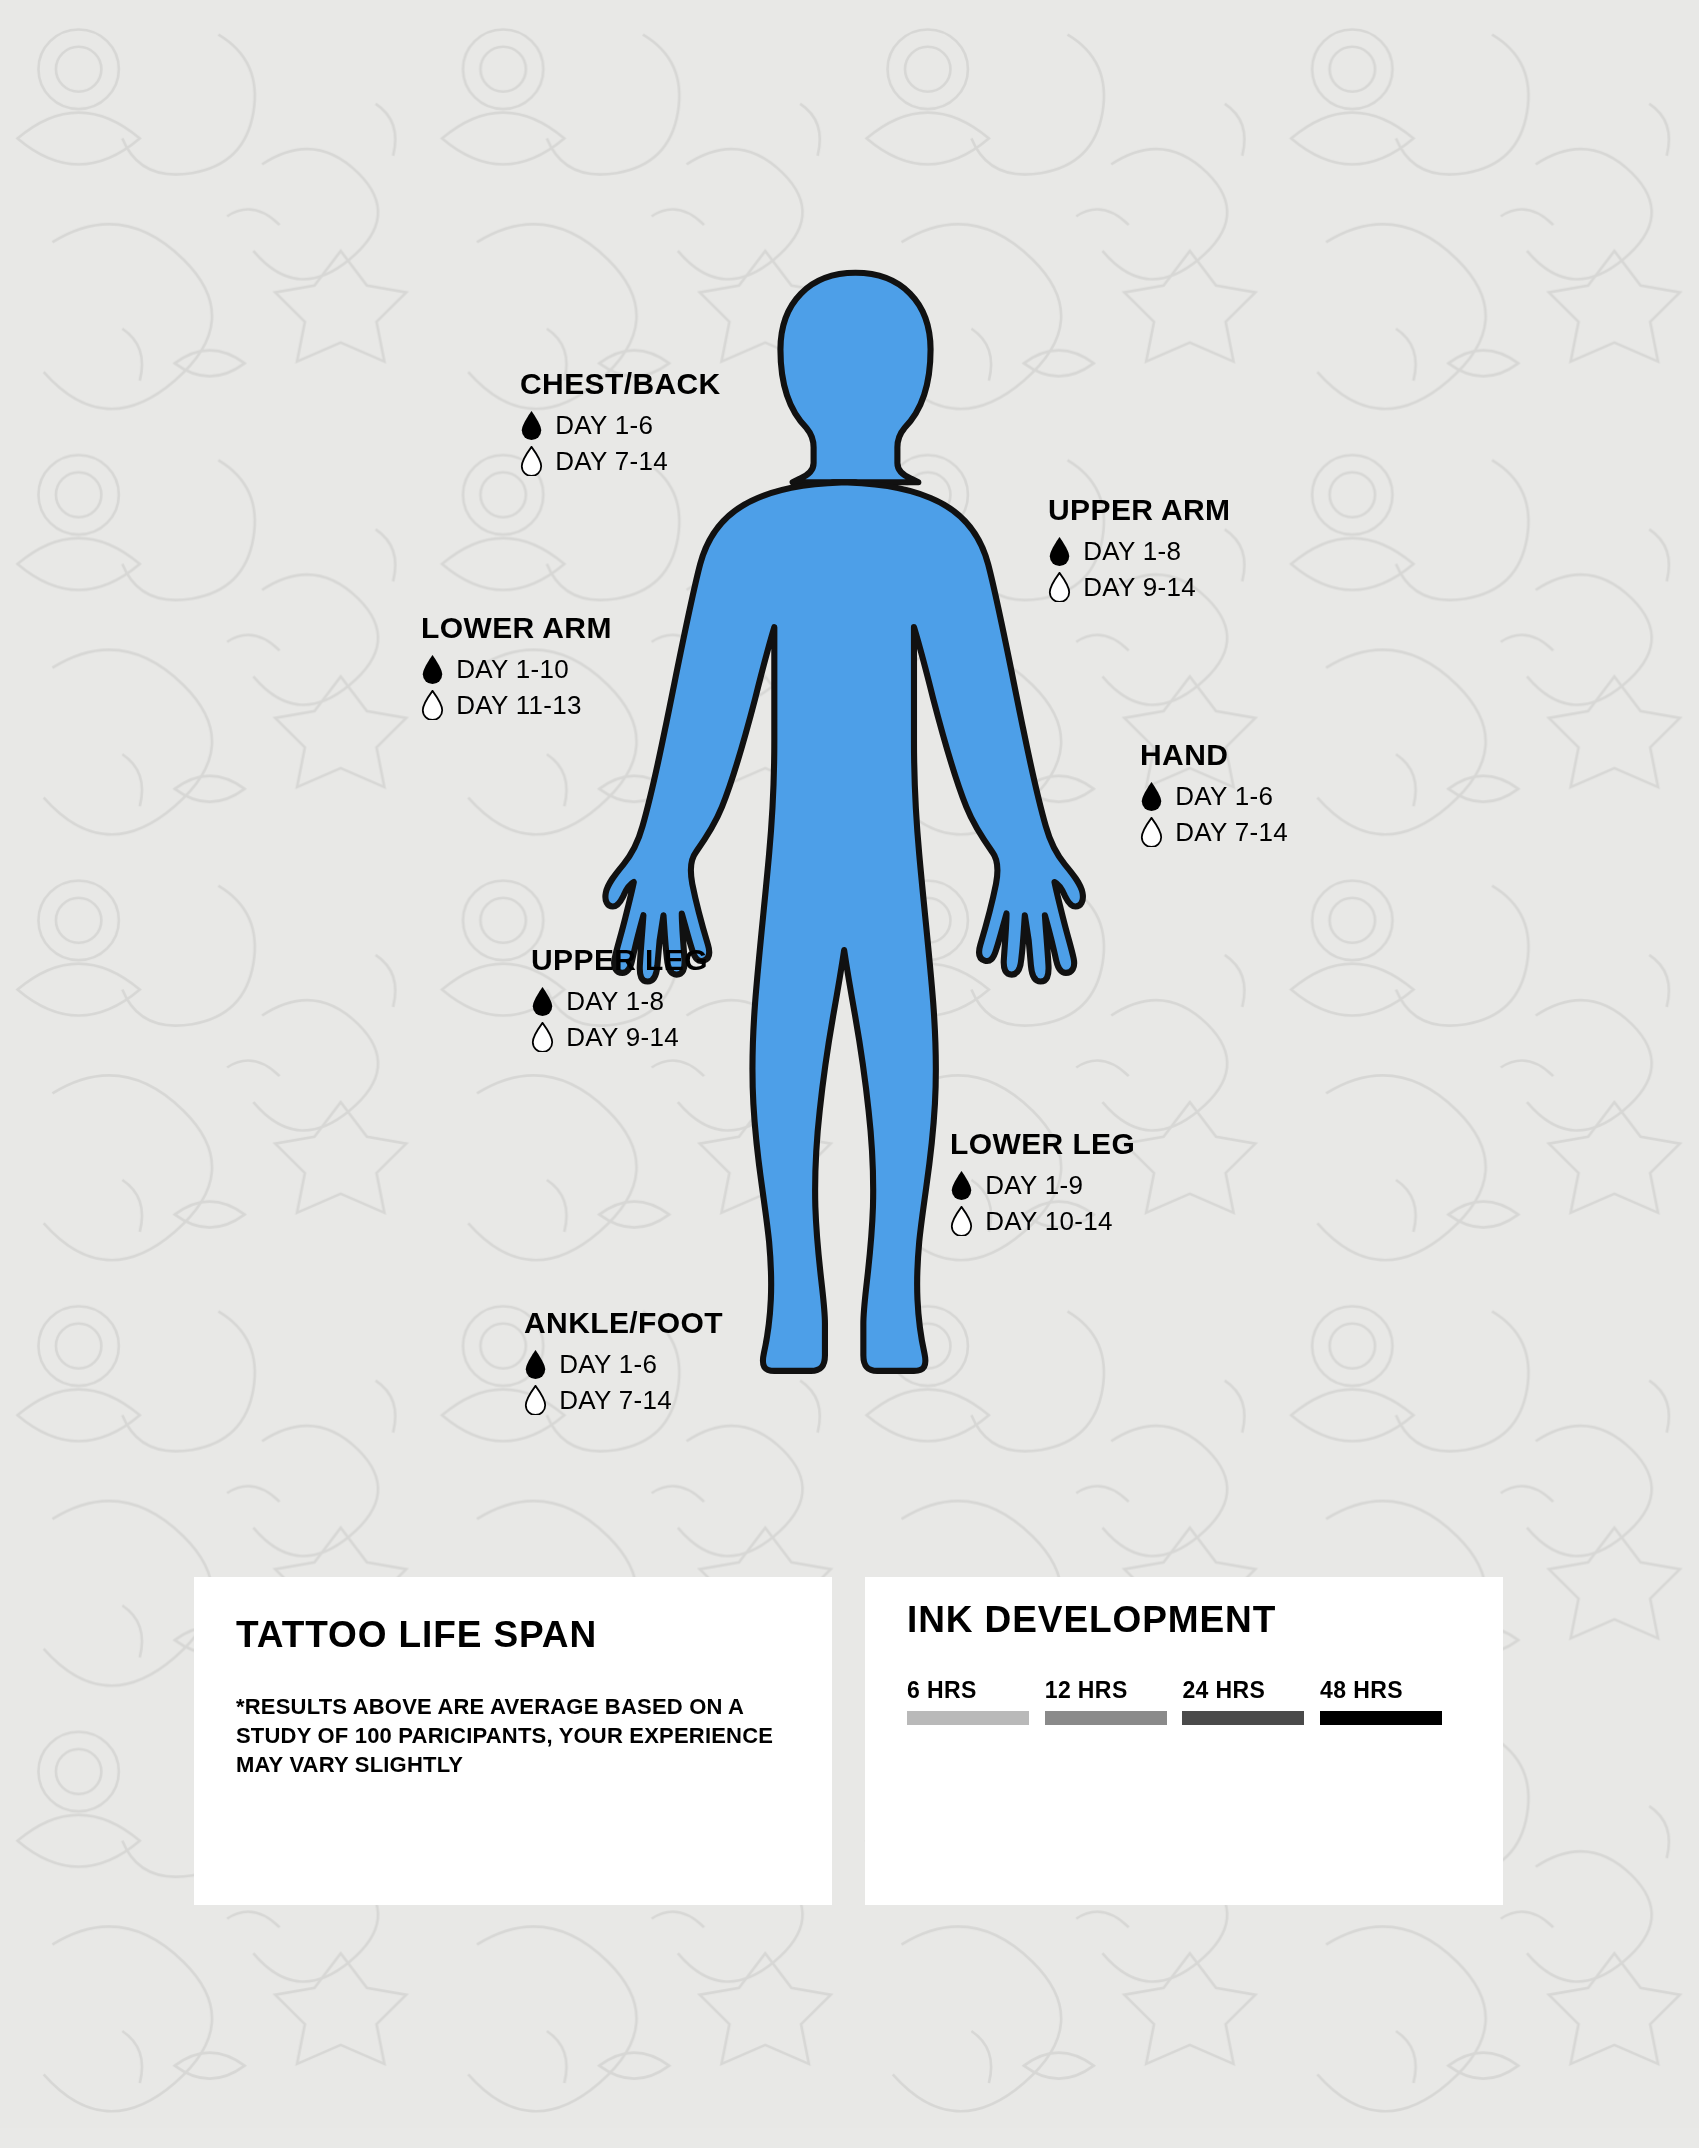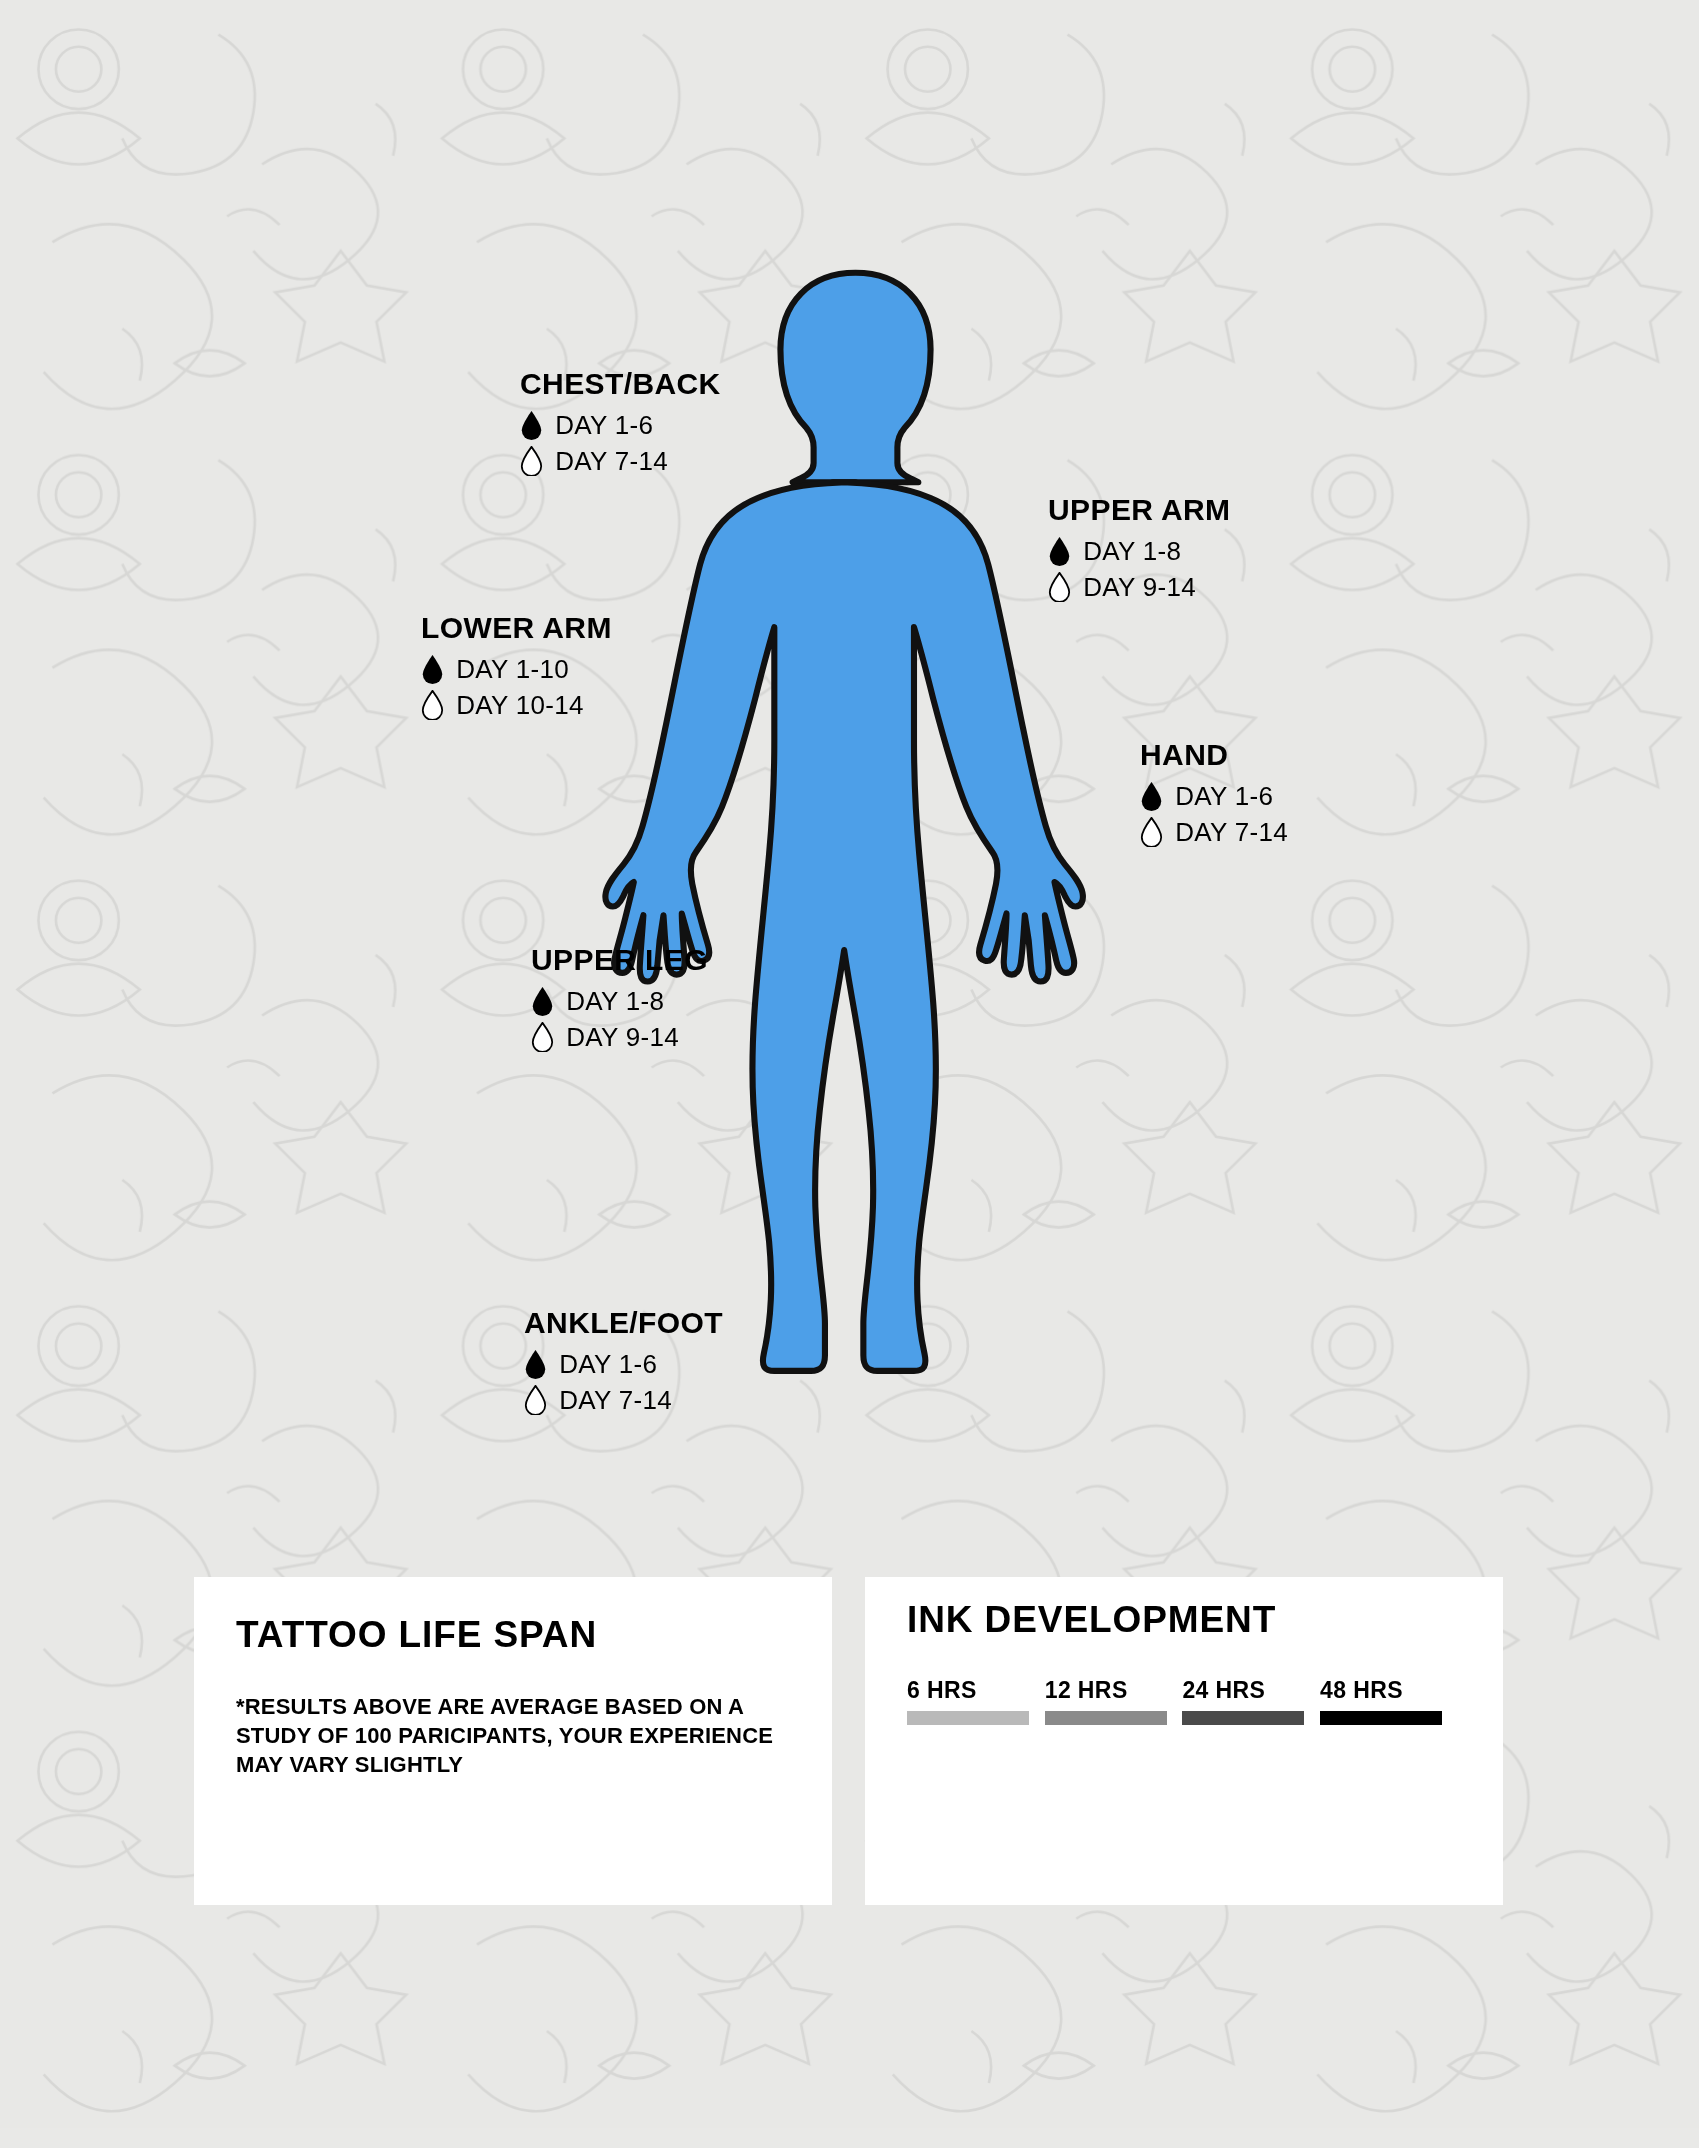--- a/index.html
+++ b/index.html
@@ -311,21 +311,21 @@
     <div class="label-row">
       <svg class="drop" viewBox="0 0 26 34">
         <path d="M13 1 C13 1 2 16 2 23 a11 11 0 0 0 22 0 C24 16 13 1 13 1 z" fill="#000"></path>
       </svg>
       <span class="row-text">DAY 1-10</span>
     </div>
     <div class="label-row">
       <svg class="drop" viewBox="0 0 26 34">
         <path d="M13 1 C13 1 2 16 2 23 a11 11 0 0 0 22 0 C24 16 13 1 13 1 z" fill="#fff" stroke="#000" stroke-width="2"></path>
       </svg>
-      <span class="row-text">DAY 10-14</span>
+      <span class="row-text">DAY 11-13</span>
     </div>
   </div>
 
   <div class="label-group" id="lbl-hand" style="left:1140px; top:738px;">
     <div class="label-title">HAND</div>
     <div class="label-row">
       <svg class="drop" viewBox="0 0 26 34">
         <path d="M13 1 C13 1 2 16 2 23 a11 11 0 0 0 22 0 C24 16 13 1 13 1 z" fill="#000"></path>
       </svg>
       <span class="row-text">DAY 1-6</span>
@@ -347,20 +347,35 @@
       <span class="row-text">DAY 1-8</span>
     </div>
     <div class="label-row">
       <svg class="drop" viewBox="0 0 26 34">
         <path d="M13 1 C13 1 2 16 2 23 a11 11 0 0 0 22 0 C24 16 13 1 13 1 z" fill="#fff" stroke="#000" stroke-width="2"></path>
       </svg>
       <span class="row-text">DAY 9-14</span>
     </div>
   </div>
 
+  <div class="label-group" id="lbl-lower-leg" style="left:950px; top:1127px;">
+    <div class="label-title">LOWER LEG</div>
+    <div class="label-row">
+      <svg class="drop" viewBox="0 0 26 34">
+        <path d="M13 1 C13 1 2 16 2 23 a11 11 0 0 0 22 0 C24 16 13 1 13 1 z" fill="#000"></path>
+      </svg>
+      <span class="row-text">DAY 1-9</span>
+    </div>
+    <div class="label-row">
+      <svg class="drop" viewBox="0 0 26 34">
+        <path d="M13 1 C13 1 2 16 2 23 a11 11 0 0 0 22 0 C24 16 13 1 13 1 z" fill="#fff" stroke="#000" stroke-width="2"></path>
+      </svg>
+      <span class="row-text">DAY 10-14</span>
+    </div>
+  </div>
 
   <div class="label-group" id="lbl-ankle-foot" style="left:524px; top:1306px;">
     <div class="label-title">ANKLE/FOOT</div>
     <div class="label-row">
       <svg class="drop" viewBox="0 0 26 34">
         <path d="M13 1 C13 1 2 16 2 23 a11 11 0 0 0 22 0 C24 16 13 1 13 1 z" fill="#000"></path>
       </svg>
       <span class="row-text">DAY 1-6</span>
     </div>
     <div class="label-row">

